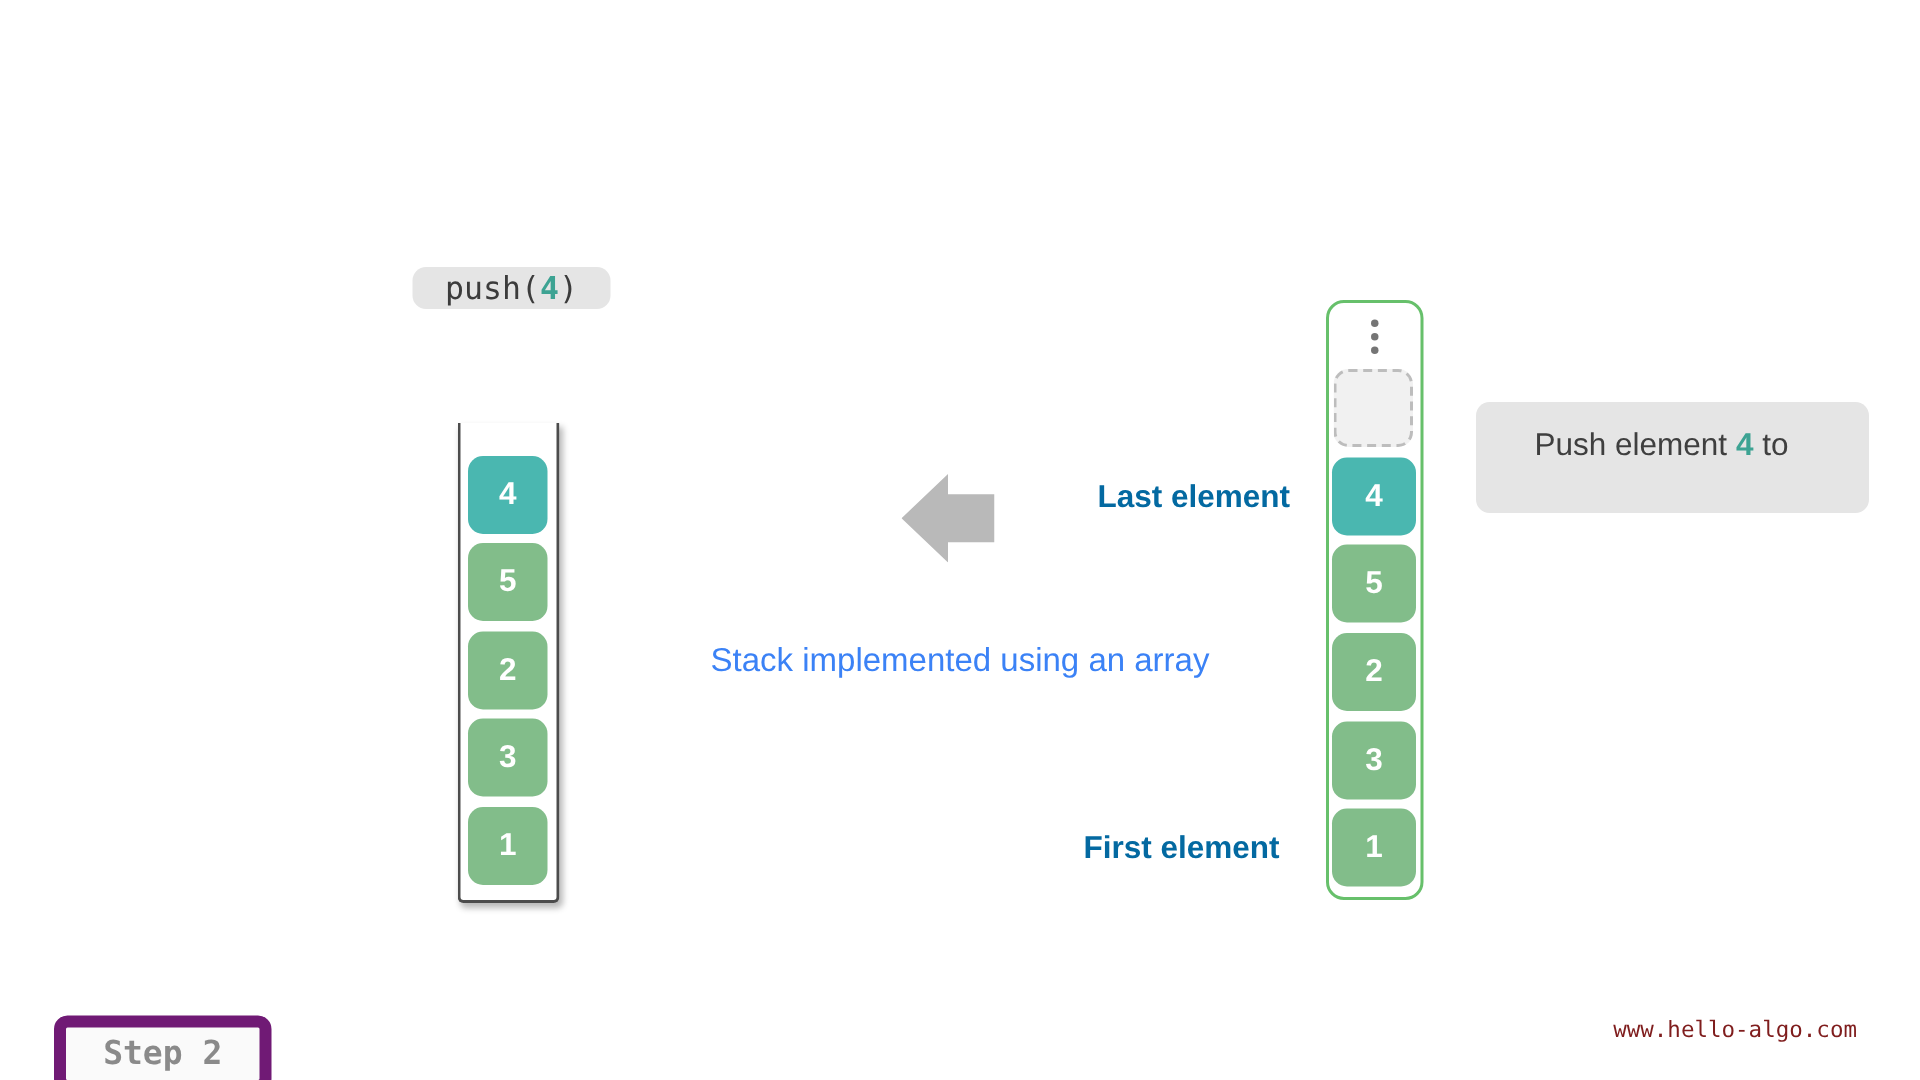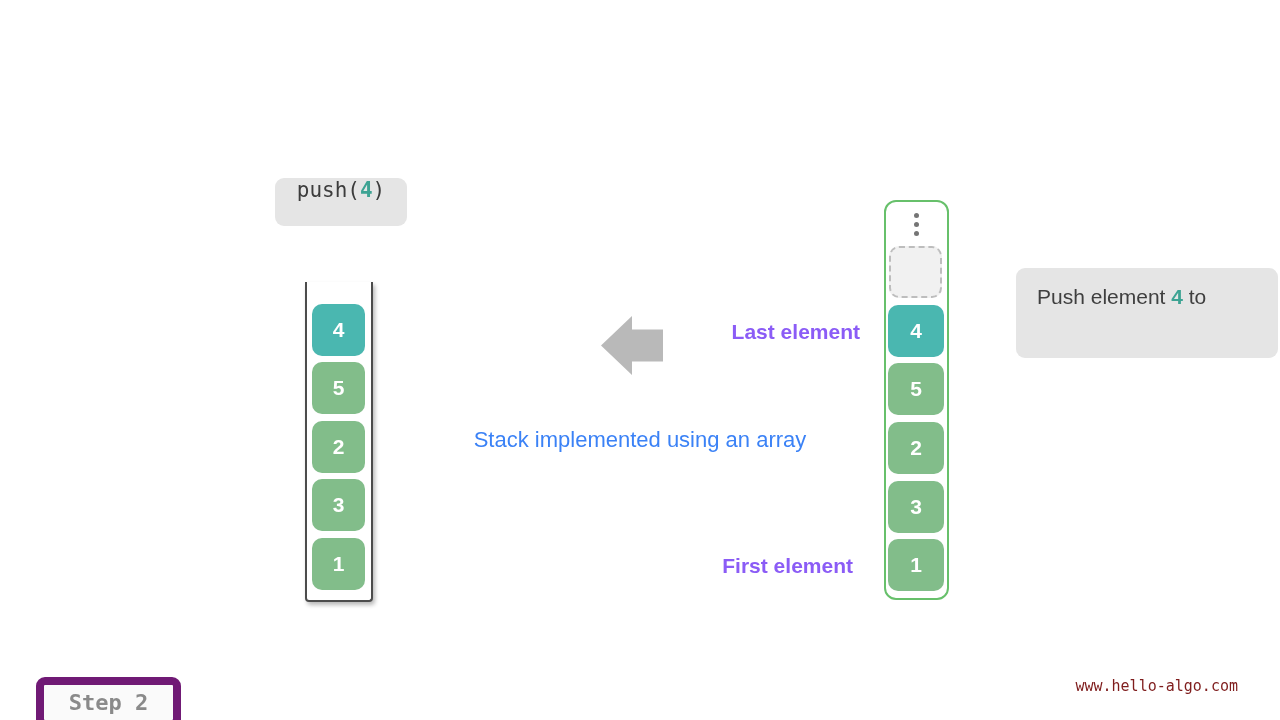--- a/index.html
+++ b/index.html
@@ -13,22 +13,22 @@
 
   
   .gray-badge {
     position: absolute;
     background: var(--badge-bg, #e5e5e5);
     border-radius: 9px;
   }
 
   
   #push-badge {
-    left: 275px; top: 178px; width: 132px; height: 48px;
-    display: flex; justify-content: center;
+    left: 275px; top: 178px; width: 132px; height: 28px;
+    display: flex; align-items: center; justify-content: center;
     font-family: "DejaVu Sans Mono", monospace;
     font-size: 21px; color: #3c3c3c;
   }
   .teal-text { color: var(--teal-text, #3da393); font-weight: bold; }
 
   
   #stack-container {
     position: absolute; left: 305px; top: 282px;
     width: 68px; height: 320px;
     box-sizing: border-box;
@@ -60,21 +60,21 @@
   #left-arrow {
     position: absolute; left: 601px; top: 316px;
     width: 62px; height: 59px;
   }
   #left-arrow polygon { fill: var(--arrow-gray, #b9b9b9); }
 
   
   .bold-label {
     position: absolute; width: 200px;
     text-align: right;
-    font-size: 21px; font-weight: bold; color: #8b5cf6;
+    font-size: 21px; font-weight: bold; color: #0369a1;
     line-height: 24px;
   }
   #last-element-label  { left: 660px; top: 320px; }
   #first-element-label { left: 653px; top: 554px; }
   #stack-caption {
     position: absolute; left: 440px; top: 427px; width: 400px;
     text-align: center;
     font-size: 22px; color: #3b82f6;
   }
 
@@ -102,23 +102,23 @@
   }
   #array-container .cell { left: 2px; width: 56px; height: 52px; }
   #array-container .c0 { top: 103px; }
   #array-container .c1 { top: 161px; }
   #array-container .c2 { top: 220px; }
   #array-container .c3 { top: 279px; }
   #array-container .c4 { top: 337px; }
 
   
   #push-annotation {
-    left: 1016px; top: 268px; width: 262px; height: 90px;
+    left: 984px; top: 268px; width: 262px; height: 74px;
     box-sizing: border-box;
-    padding: 13px 0 0 21px;
+    padding: 13px 0 0 39px;
     font-size: 21px; line-height: 31px; color: #3f3f3f;
   }
 
   
   #step-badge {
     position: absolute; left: 36px; top: 677px;
     width: 145px; height: 51px;
     box-sizing: border-box;
     border: 8px solid #701a75;
     border-radius: 9px;

